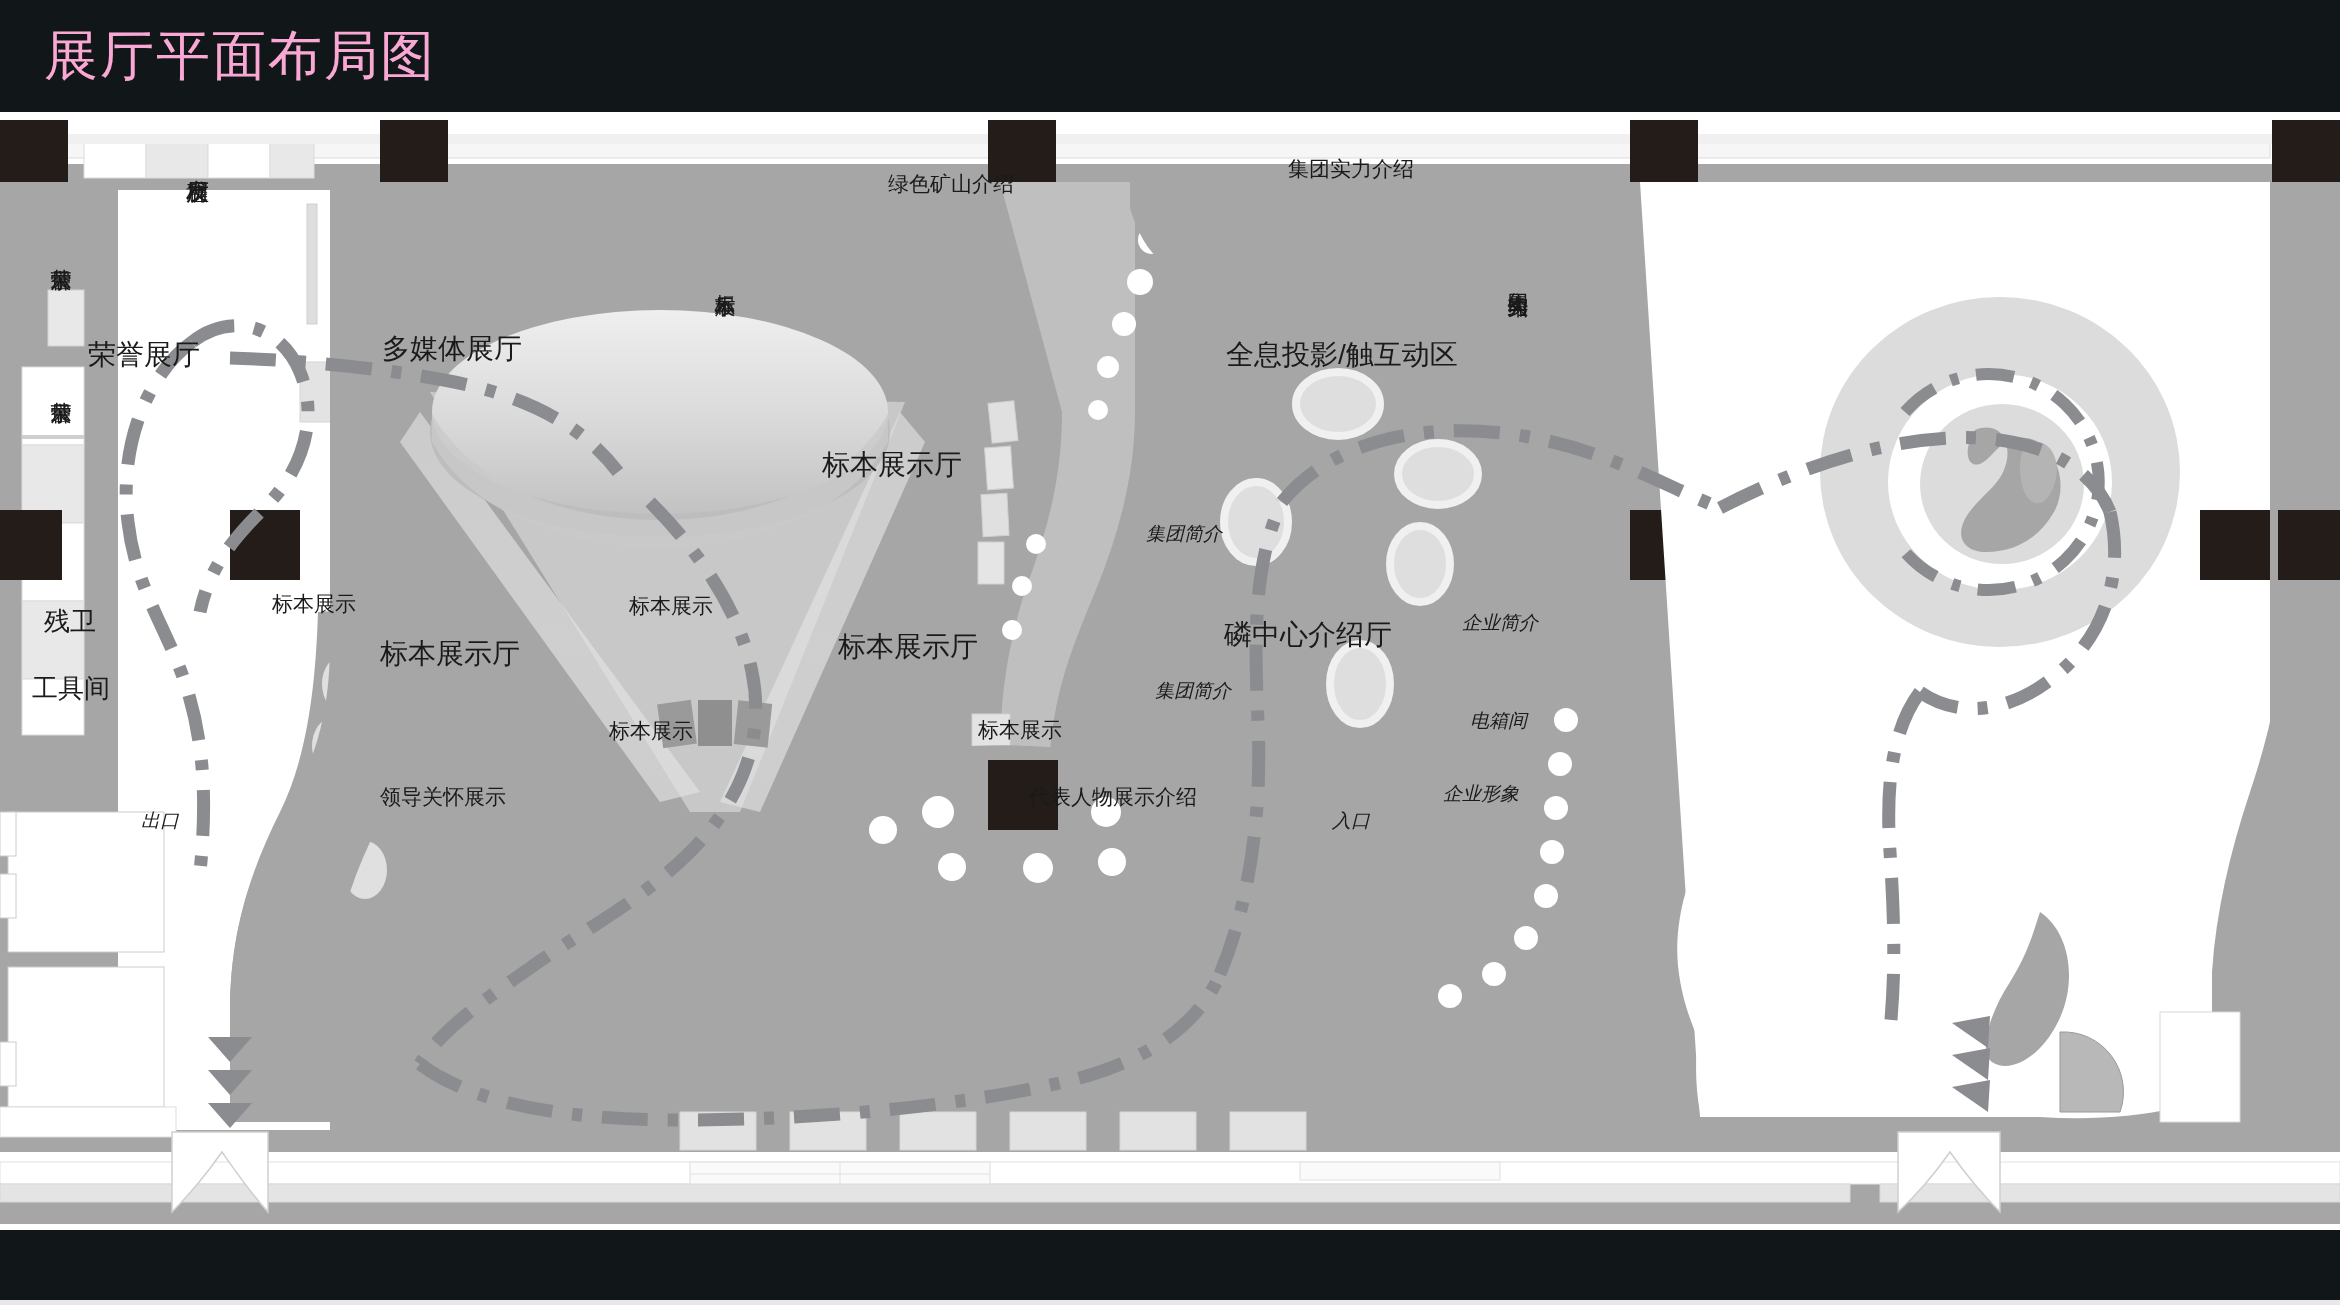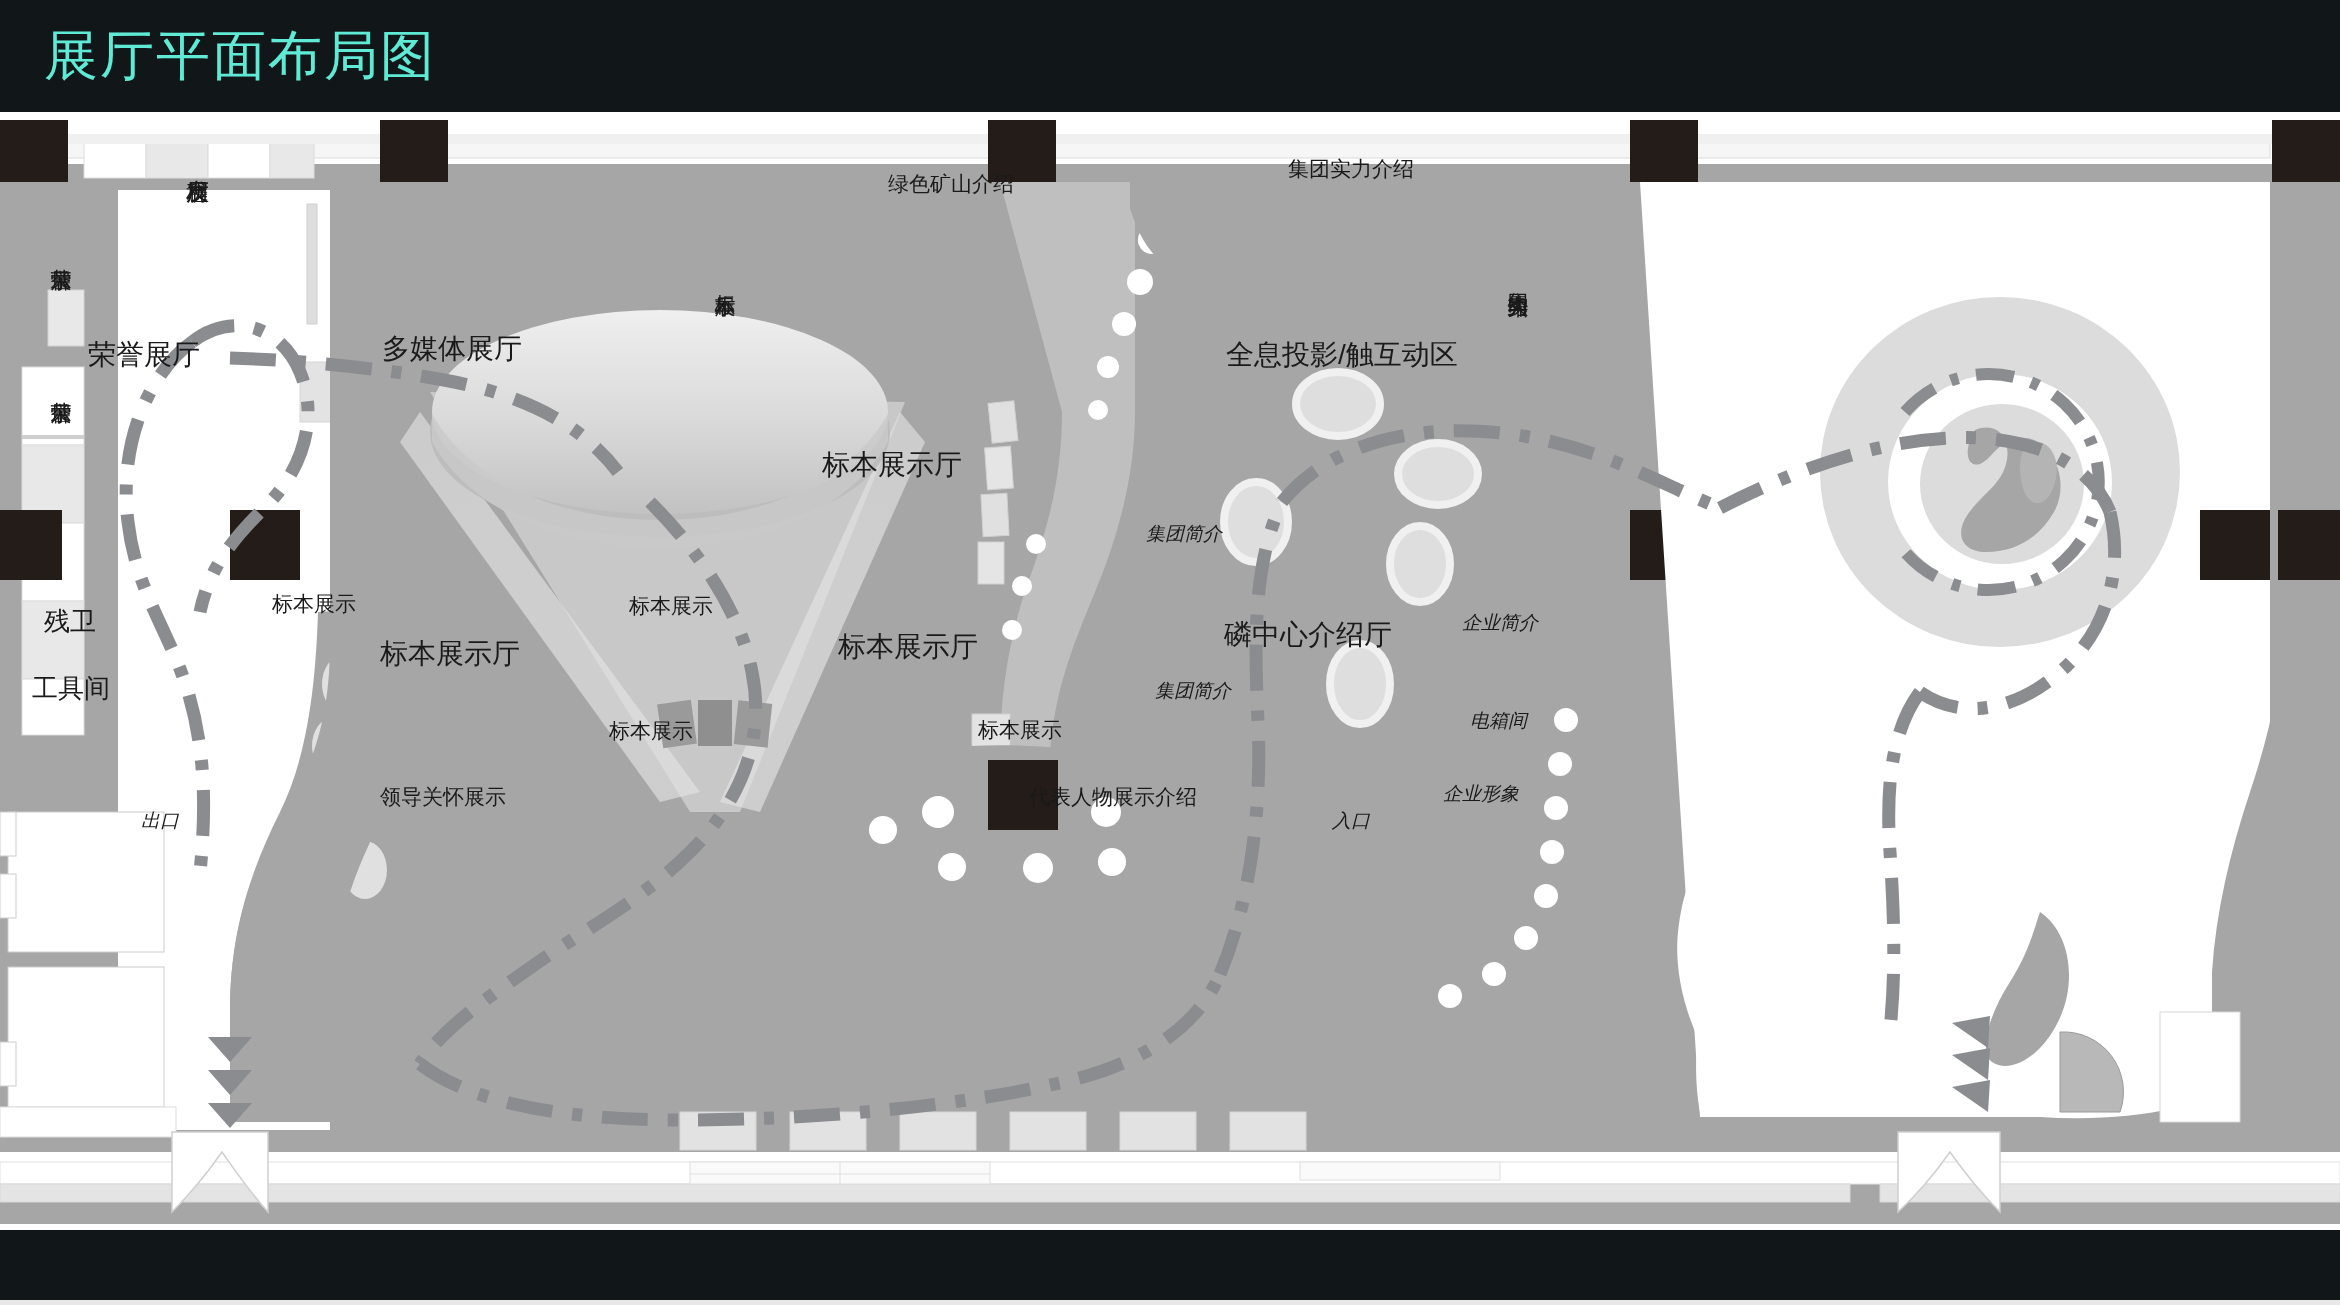--- a/index.html
+++ b/index.html
@@ -8,21 +8,21 @@
     width:2340px;height:1305px;overflow:hidden;
     font-family:"Liberation Sans","DejaVu Sans",sans-serif;
     position:relative;
   }
   #stage{position:absolute;left:0;top:0;width:2340px;height:1305px;background:#111618;}
 
   
   #header{position:absolute;left:0;top:0;width:2340px;height:112px;background:#111618;}
   #title{
     position:absolute;left:44px;top:22px;
-    font-size:54px;line-height:66px;color:#5eead4;letter-spacing:2px;
+    font-size:54px;line-height:66px;color:#f9a8d4;letter-spacing:2px;
     white-space:nowrap;
   }
   #topline{position:absolute;left:0;top:0;width:2340px;height:4px;background:#f2f2f2;}
 
   
   #plan{position:absolute;left:0;top:112px;width:2340px;height:1118px;}
   #plan svg{display:block;width:2340px;height:1118px;}
 
   
   #footer{position:absolute;left:0;top:1230px;width:2340px;height:75px;background:#111618;}

